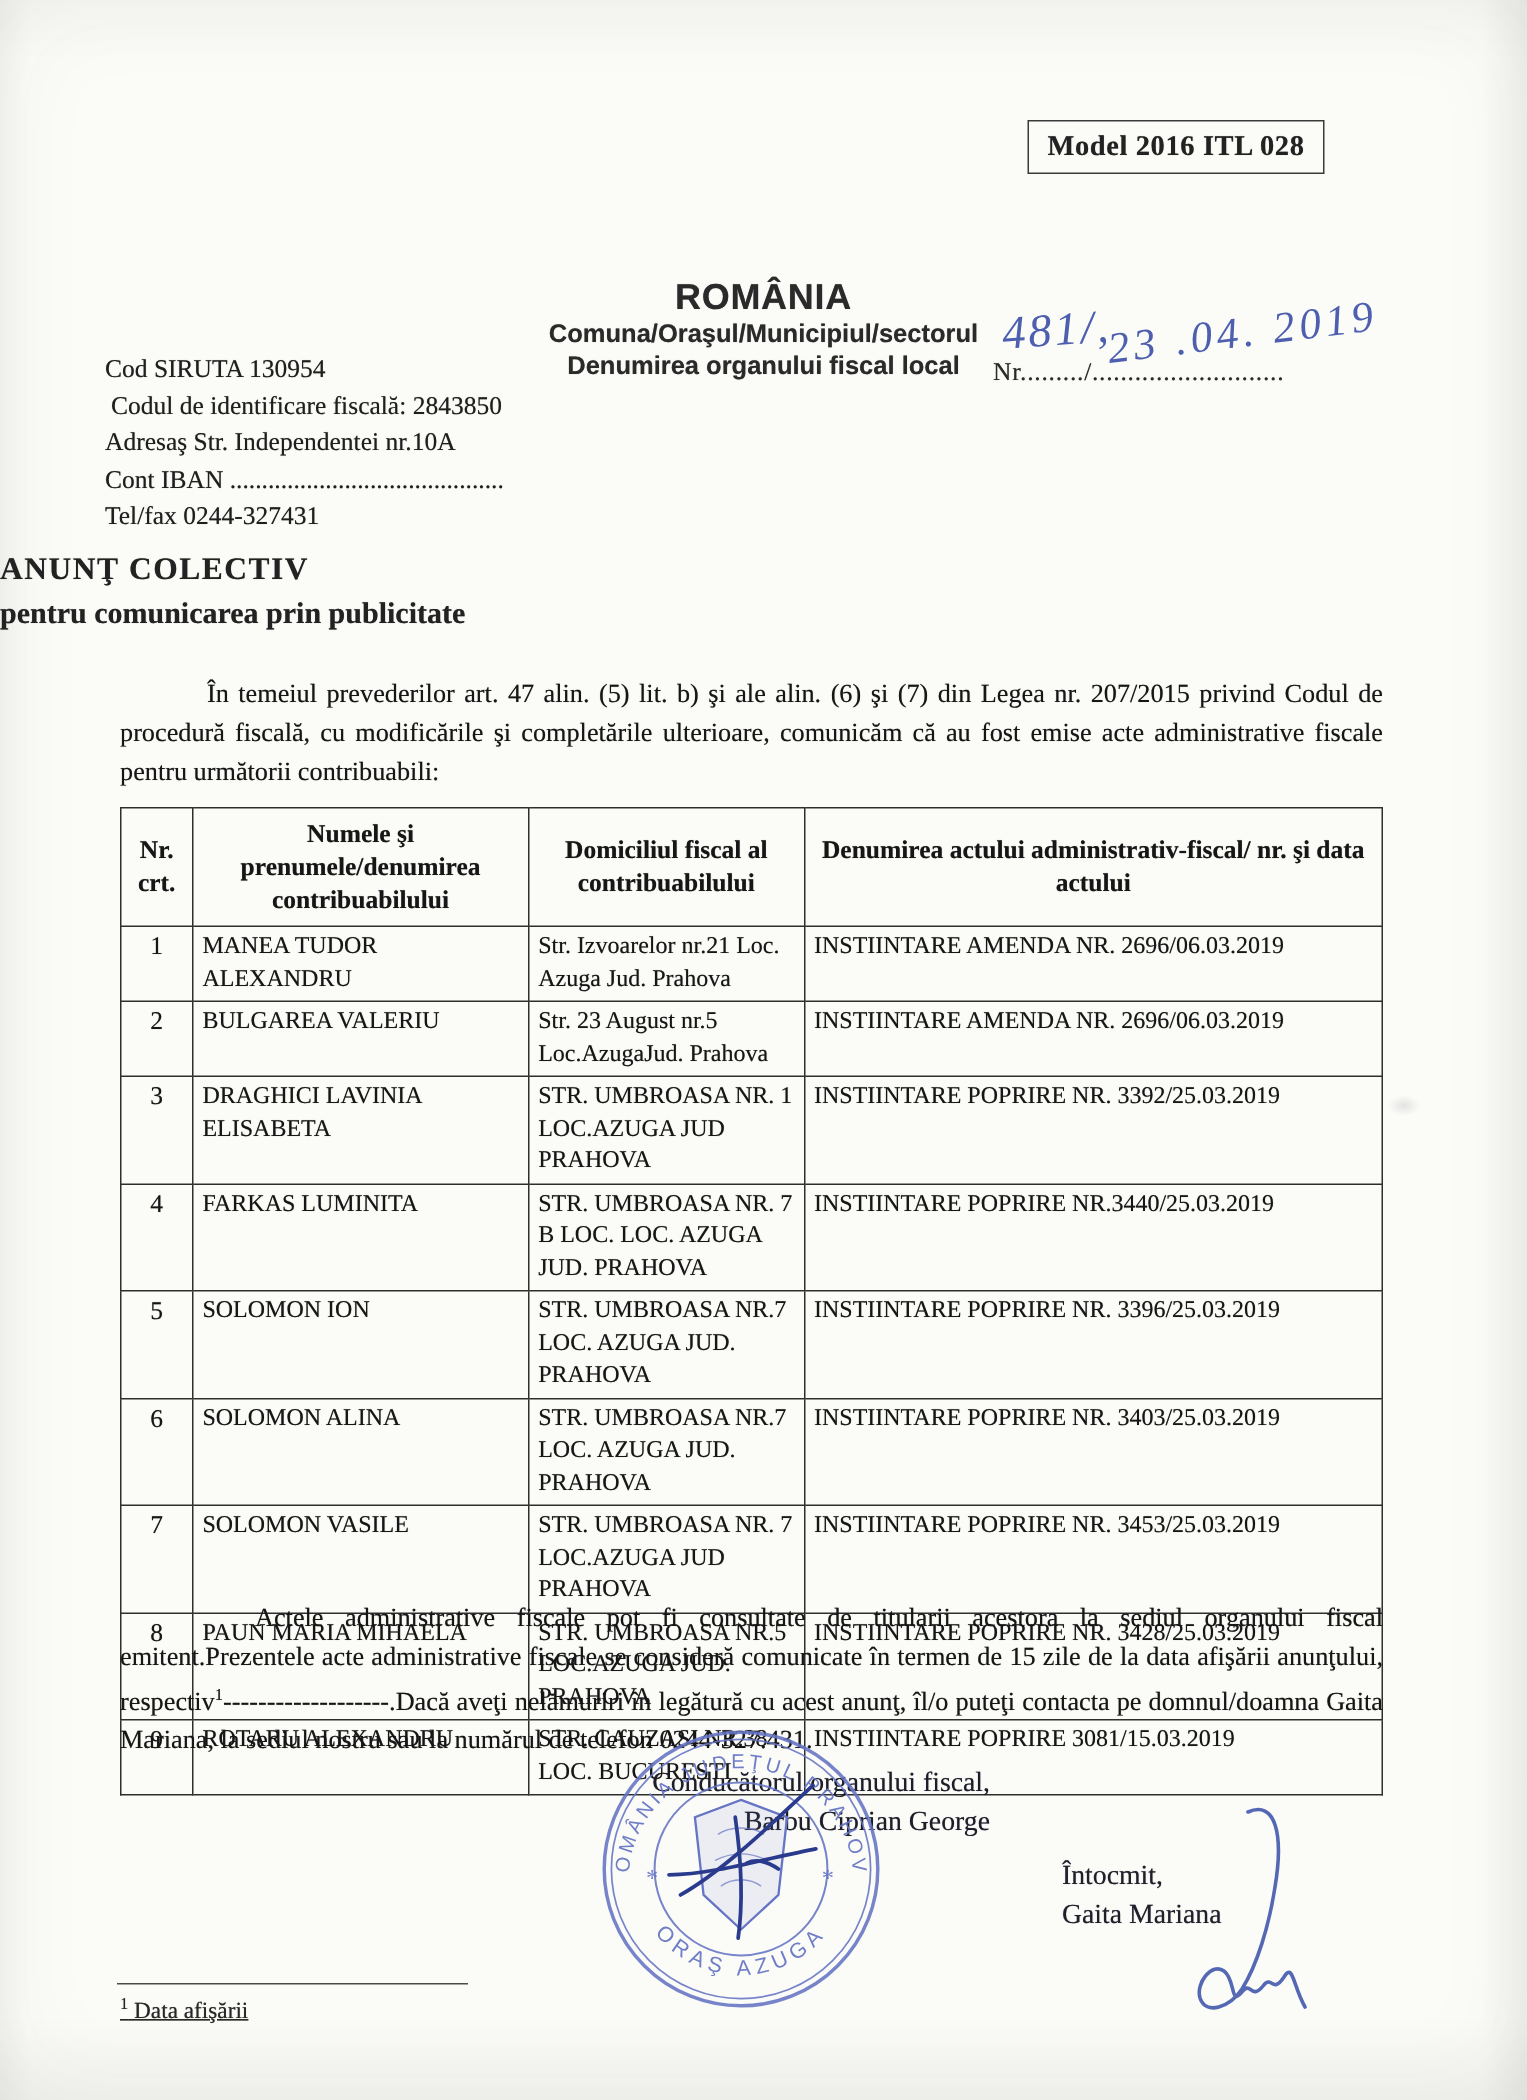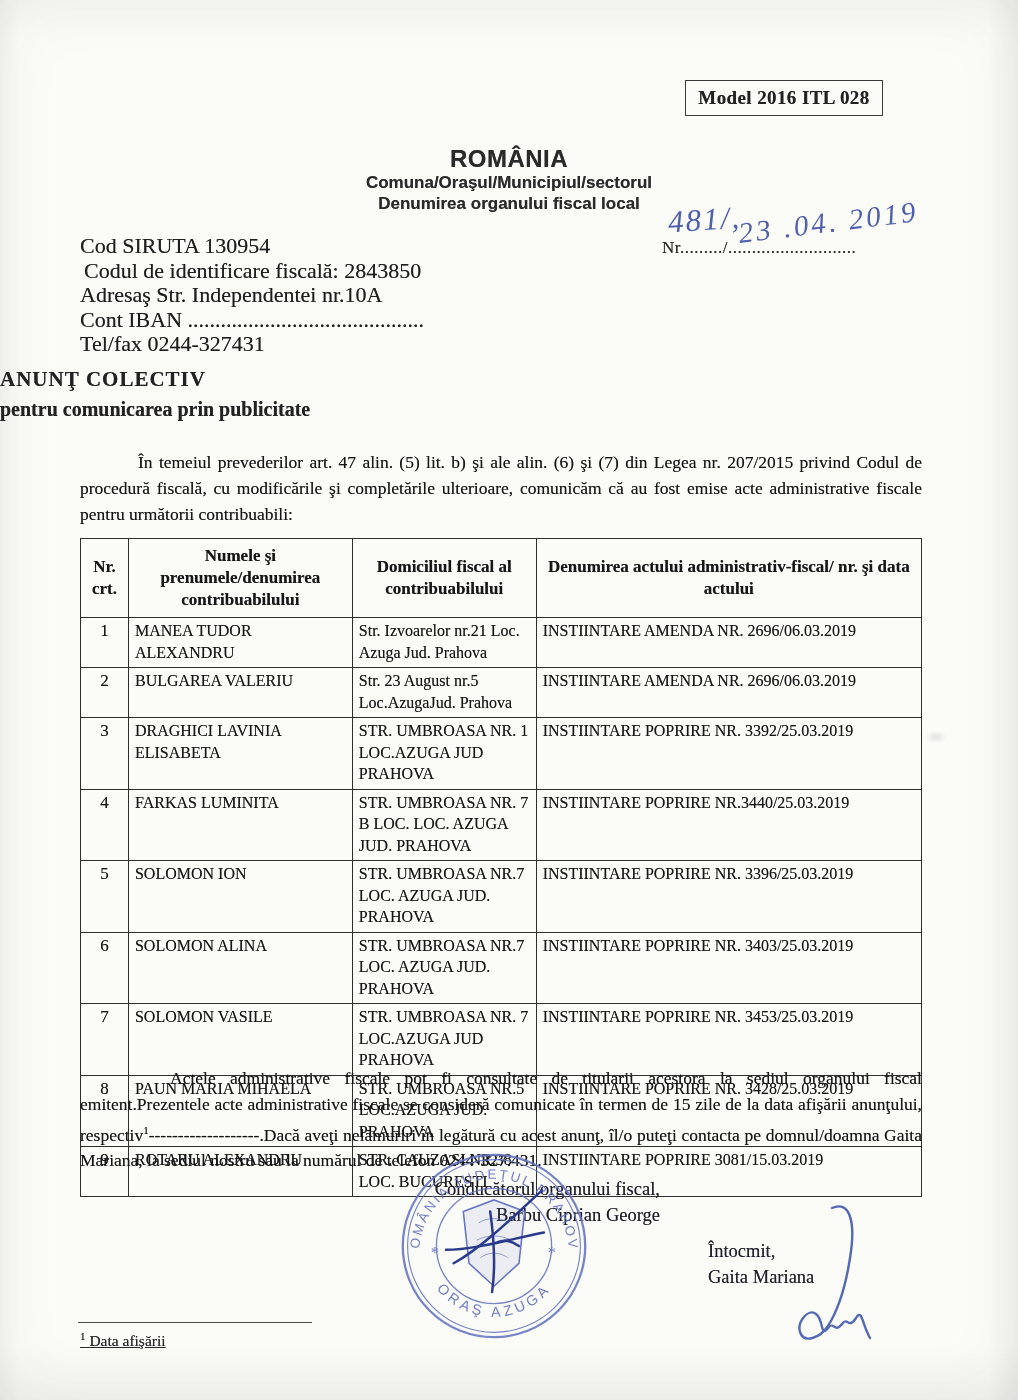--- a/index.html
+++ b/index.html
@@ -18,23 +18,23 @@
   }
   .abs{position:absolute;}
   .model-box{
     left:685px;top:80px;width:196px;height:34px;
     border:1.6px solid #3a3a3a;
     display:flex;align-items:center;justify-content:center;
     font-weight:bold;font-size:19px;letter-spacing:0.4px;color:#222;
   }
   .header-block{left:0;top:146px;width:100%;text-align:center;
     font-family:"Liberation Sans", sans-serif;font-weight:bold;color:#2a2a2a;}
-  .header-country{font-size:24px;letter-spacing:0.5px;line-height:26px;}
+  .header-country{font-size:24px;letter-spacing:0.5px;line-height:26px;margin-top:40px;}
   .header-sub{font-size:17px;line-height:21px;}
-  .issuer-block{left:80px;top:234px;width:420px;font-size:22px;line-height:24.5px;color:#1e1e1e;}
+  .issuer-block{left:70px;top:234px;width:420px;font-size:17px;line-height:24.5px;color:#1e1e1e;}
   .registration{left:650px;top:200px;width:290px;height:70px;}
   .reg-printed{position:absolute;left:12px;top:38px;font-size:17px;color:#2a2a2a;letter-spacing:0.5px;}
   .hw{font-style:italic;font-weight:500;}
   .hw-number{position:absolute;left:18px;top:2px;font-size:31px;transform:rotate(-4deg);letter-spacing:2px;}
   .hw-date{position:absolute;left:88px;top:6px;font-size:29px;transform:rotate(-7deg);letter-spacing:3px;white-space:nowrap;}
   .doc-title{left:0;top:366px;width:100%;text-align:left;font-weight:bold;color:#222;}
   .doc-title-1{font-size:21px;letter-spacing:1px;line-height:26px;}
   .doc-title-2{font-size:20px;line-height:34px;}
   .intro{left:80px;top:450px;width:842px;font-size:17.5px;line-height:25.8px;text-align:justify;text-indent:58px;color:#161616;}
   .annc-table{left:80px;top:538px;width:842px;border-collapse:collapse;font-size:16px;color:#161616;border-radius:29px;}

